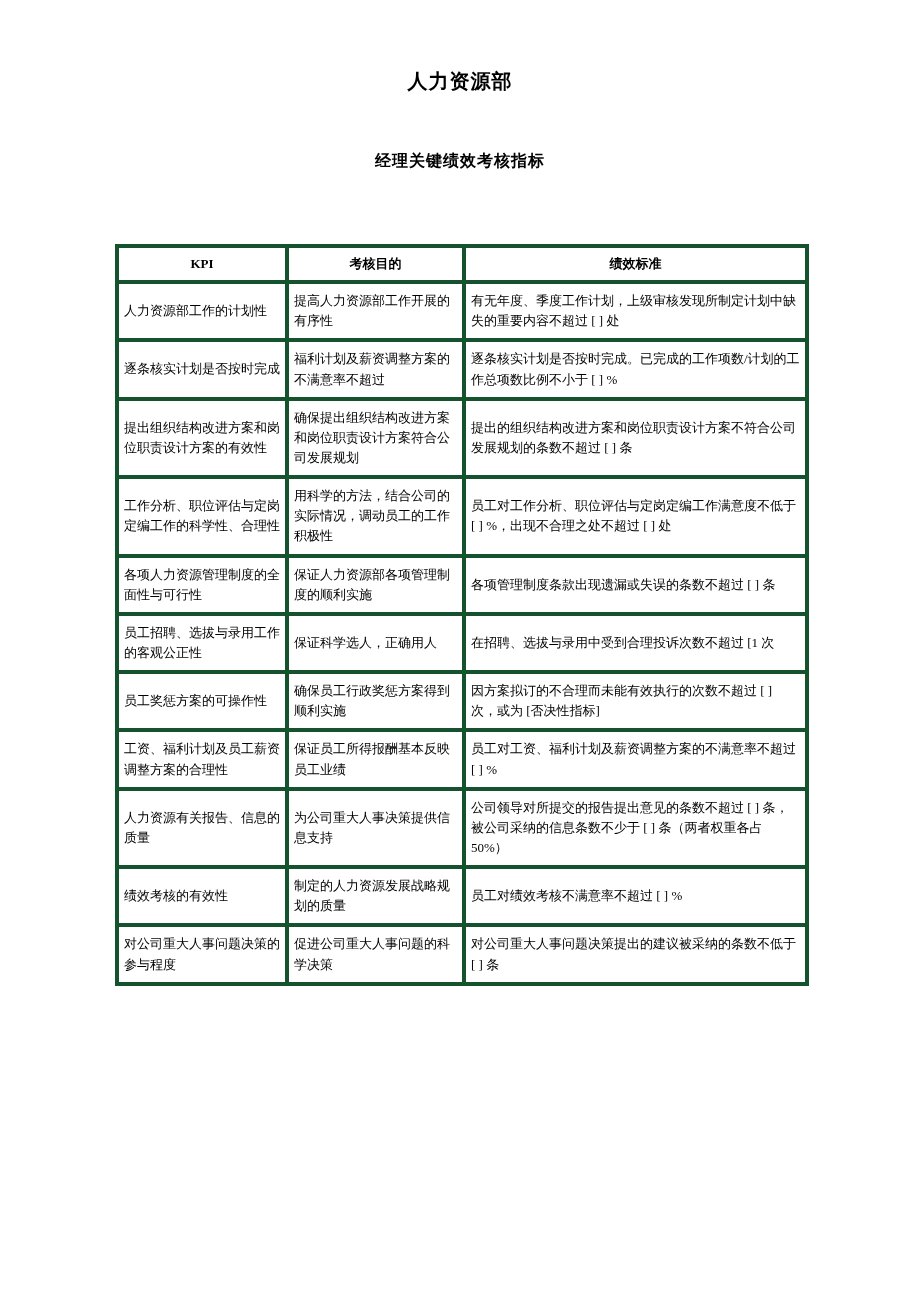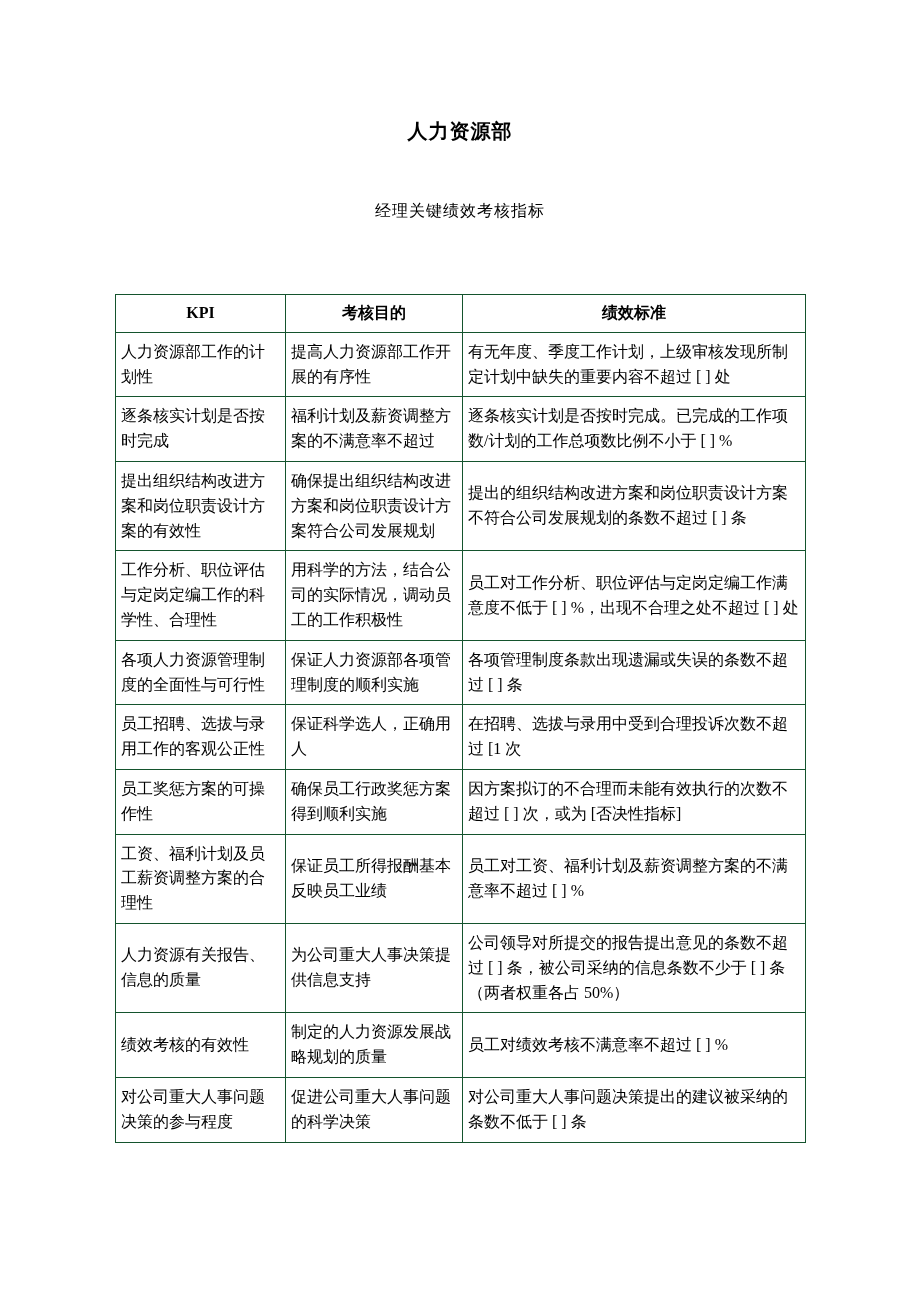--- a/index.html
+++ b/index.html
@@ -10,47 +10,47 @@
     width: 920px;
     height: 1301px;
     background: #ffffff;
     color: #000000;
     font-family: "Liberation Serif", "DejaVu Serif", serif;
   }
   .page {
     box-sizing: border-box;
     width: 920px;
     height: 1301px;
-    padding-top: 118px;
+    padding-top: 68px;
     background: #ffffff;
   }
   .doc-title {
     margin: 0;
     text-align: center;
     font-size: 20px;
     font-weight: bold;
     letter-spacing: 1px;
   }
   .doc-subtitle {
     margin: 56px 0 0 0;
     text-align: center;
     font-size: 16px;
-    font-weight: normal;
+    font-weight: bold;
     letter-spacing: 1px;
   }
   table.kpi-table {
     margin: 72px 0 0 115px;
     width: 690px;
     border-collapse: collapse;
     table-layout: fixed;
   }
   .kpi-table th,
   .kpi-table td {
-    border: 1px solid #14532d;
-    font-size: 16px;
+    border: 4px solid #14532d;
+    font-size: 13px;
     line-height: 1.55;
     padding: 7px 5px;
     vertical-align: middle;
     word-break: break-word;
   }
   .kpi-table th {
     font-weight: bold;
     text-align: center;
     padding: 6px 4px;
   }

